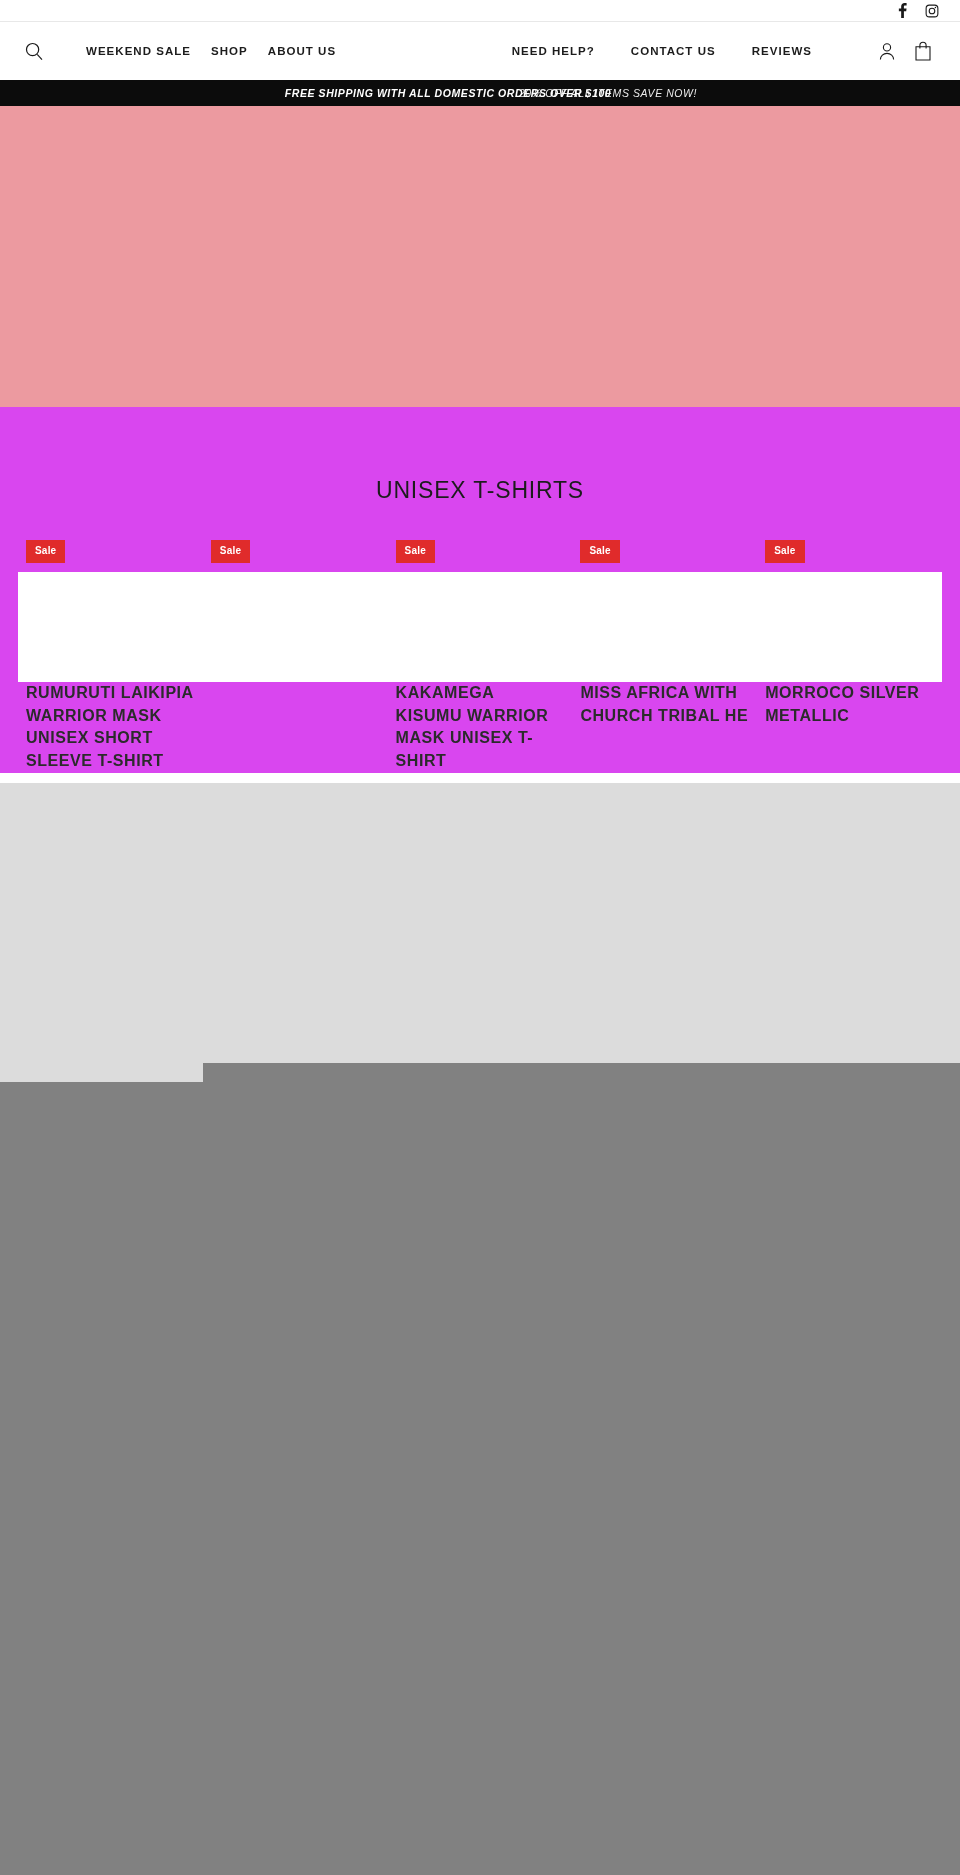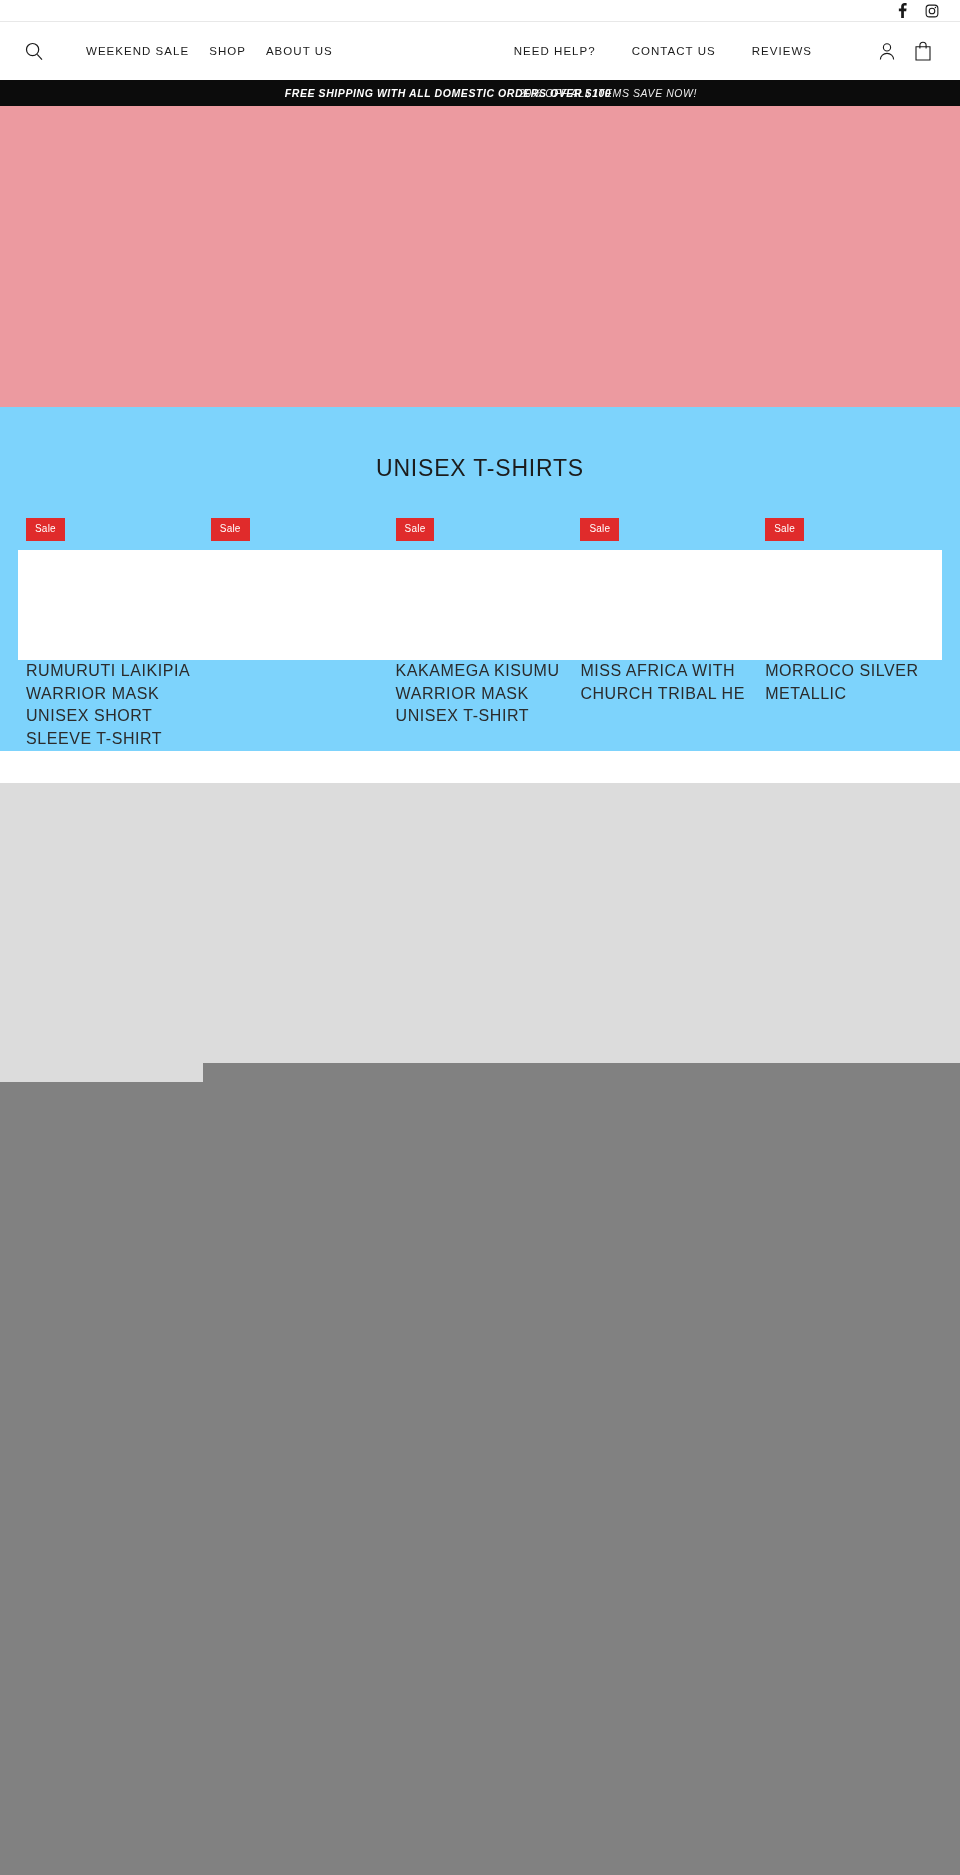--- a/index.html
+++ b/index.html
@@ -46,21 +46,21 @@
   .nav-right{ display:flex; align-items:center; gap:16px; margin-left:auto; }
   .nav-link{
     font-size:11.5px;
     letter-spacing:.09em;
     color:#1c1c1c;
     text-transform:uppercase;
     text-decoration:none;
     padding:6px 10px;
     white-space:nowrap;
     cursor:pointer;
-    font-weight:400;
+    font-weight:700;
   }
   .header-icons{ display:flex; align-items:center; gap:10px; margin-left:36px; }
   .hdr-ico{
     width:26px;height:26px;display:flex;align-items:center;justify-content:center;
     cursor:pointer;color:#1a1a1a;
   }
 
   
   .announce{
     height:26px;
@@ -92,37 +92,38 @@
   
   .hero{
     height:301px;
     background:#ec9aa0;
     width:100%;
     position:relative;
   }
 
   
   .collection{
-    background:#7dd3fc;
-    padding-top:48px;
+    background:#d946ef;
+    padding-top:70px;
   }
   .section-title{
     text-align:center;
     font-size:23px;
     letter-spacing:.035em;
     color:#1c1c1c;
     font-weight:400;
     text-transform:uppercase;
     margin-bottom:36px;
   }
   .grid{
     display:grid;
     grid-template-columns:repeat(5, 1fr);
     column-gap:0;
     padding:0 18px;
+    font-weight:bold;
   }
   .card{ position:relative; }
   .badge-row{ height:32px; display:flex; align-items:flex-start; }
   .sale-badge{
     background:#e02b2b;
     color:#fff;
     font-size:10px;
     line-height:1;
     padding:6px 9px 7px;
     display:inline-block;

